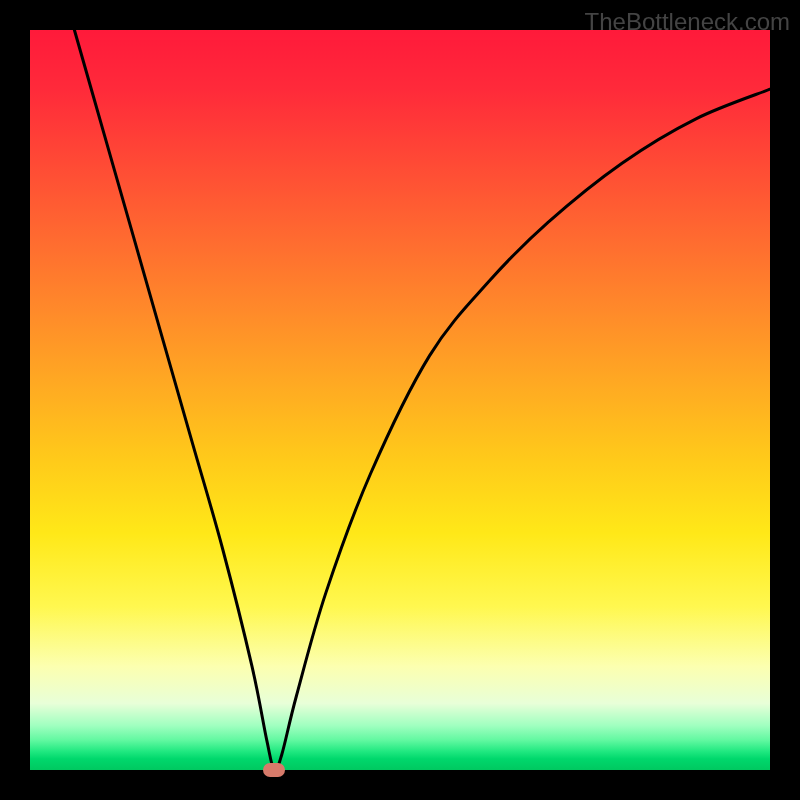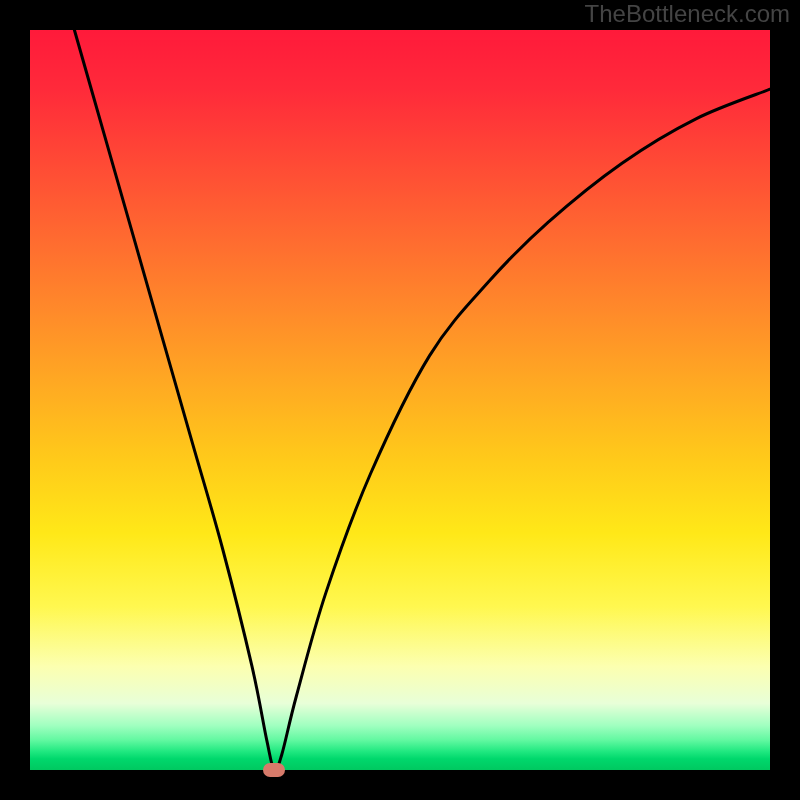--- a/index.html
+++ b/index.html
@@ -7,21 +7,21 @@
     padding: 0;
     width: 800px;
     height: 800px;
     background: #000;
     position: relative;
     overflow: hidden;
     font-family: Arial, sans-serif;
   }
   .watermark {
     position: absolute;
-    top: 0;
+    top: 8px;
     right: 10px;
     color: #444;
     font-size: 24px;
     font-weight: 500;
     z-index: 10;
     margin-left: 44px;
   }
   .plot-area {
     position: absolute;
     left: 30px;

